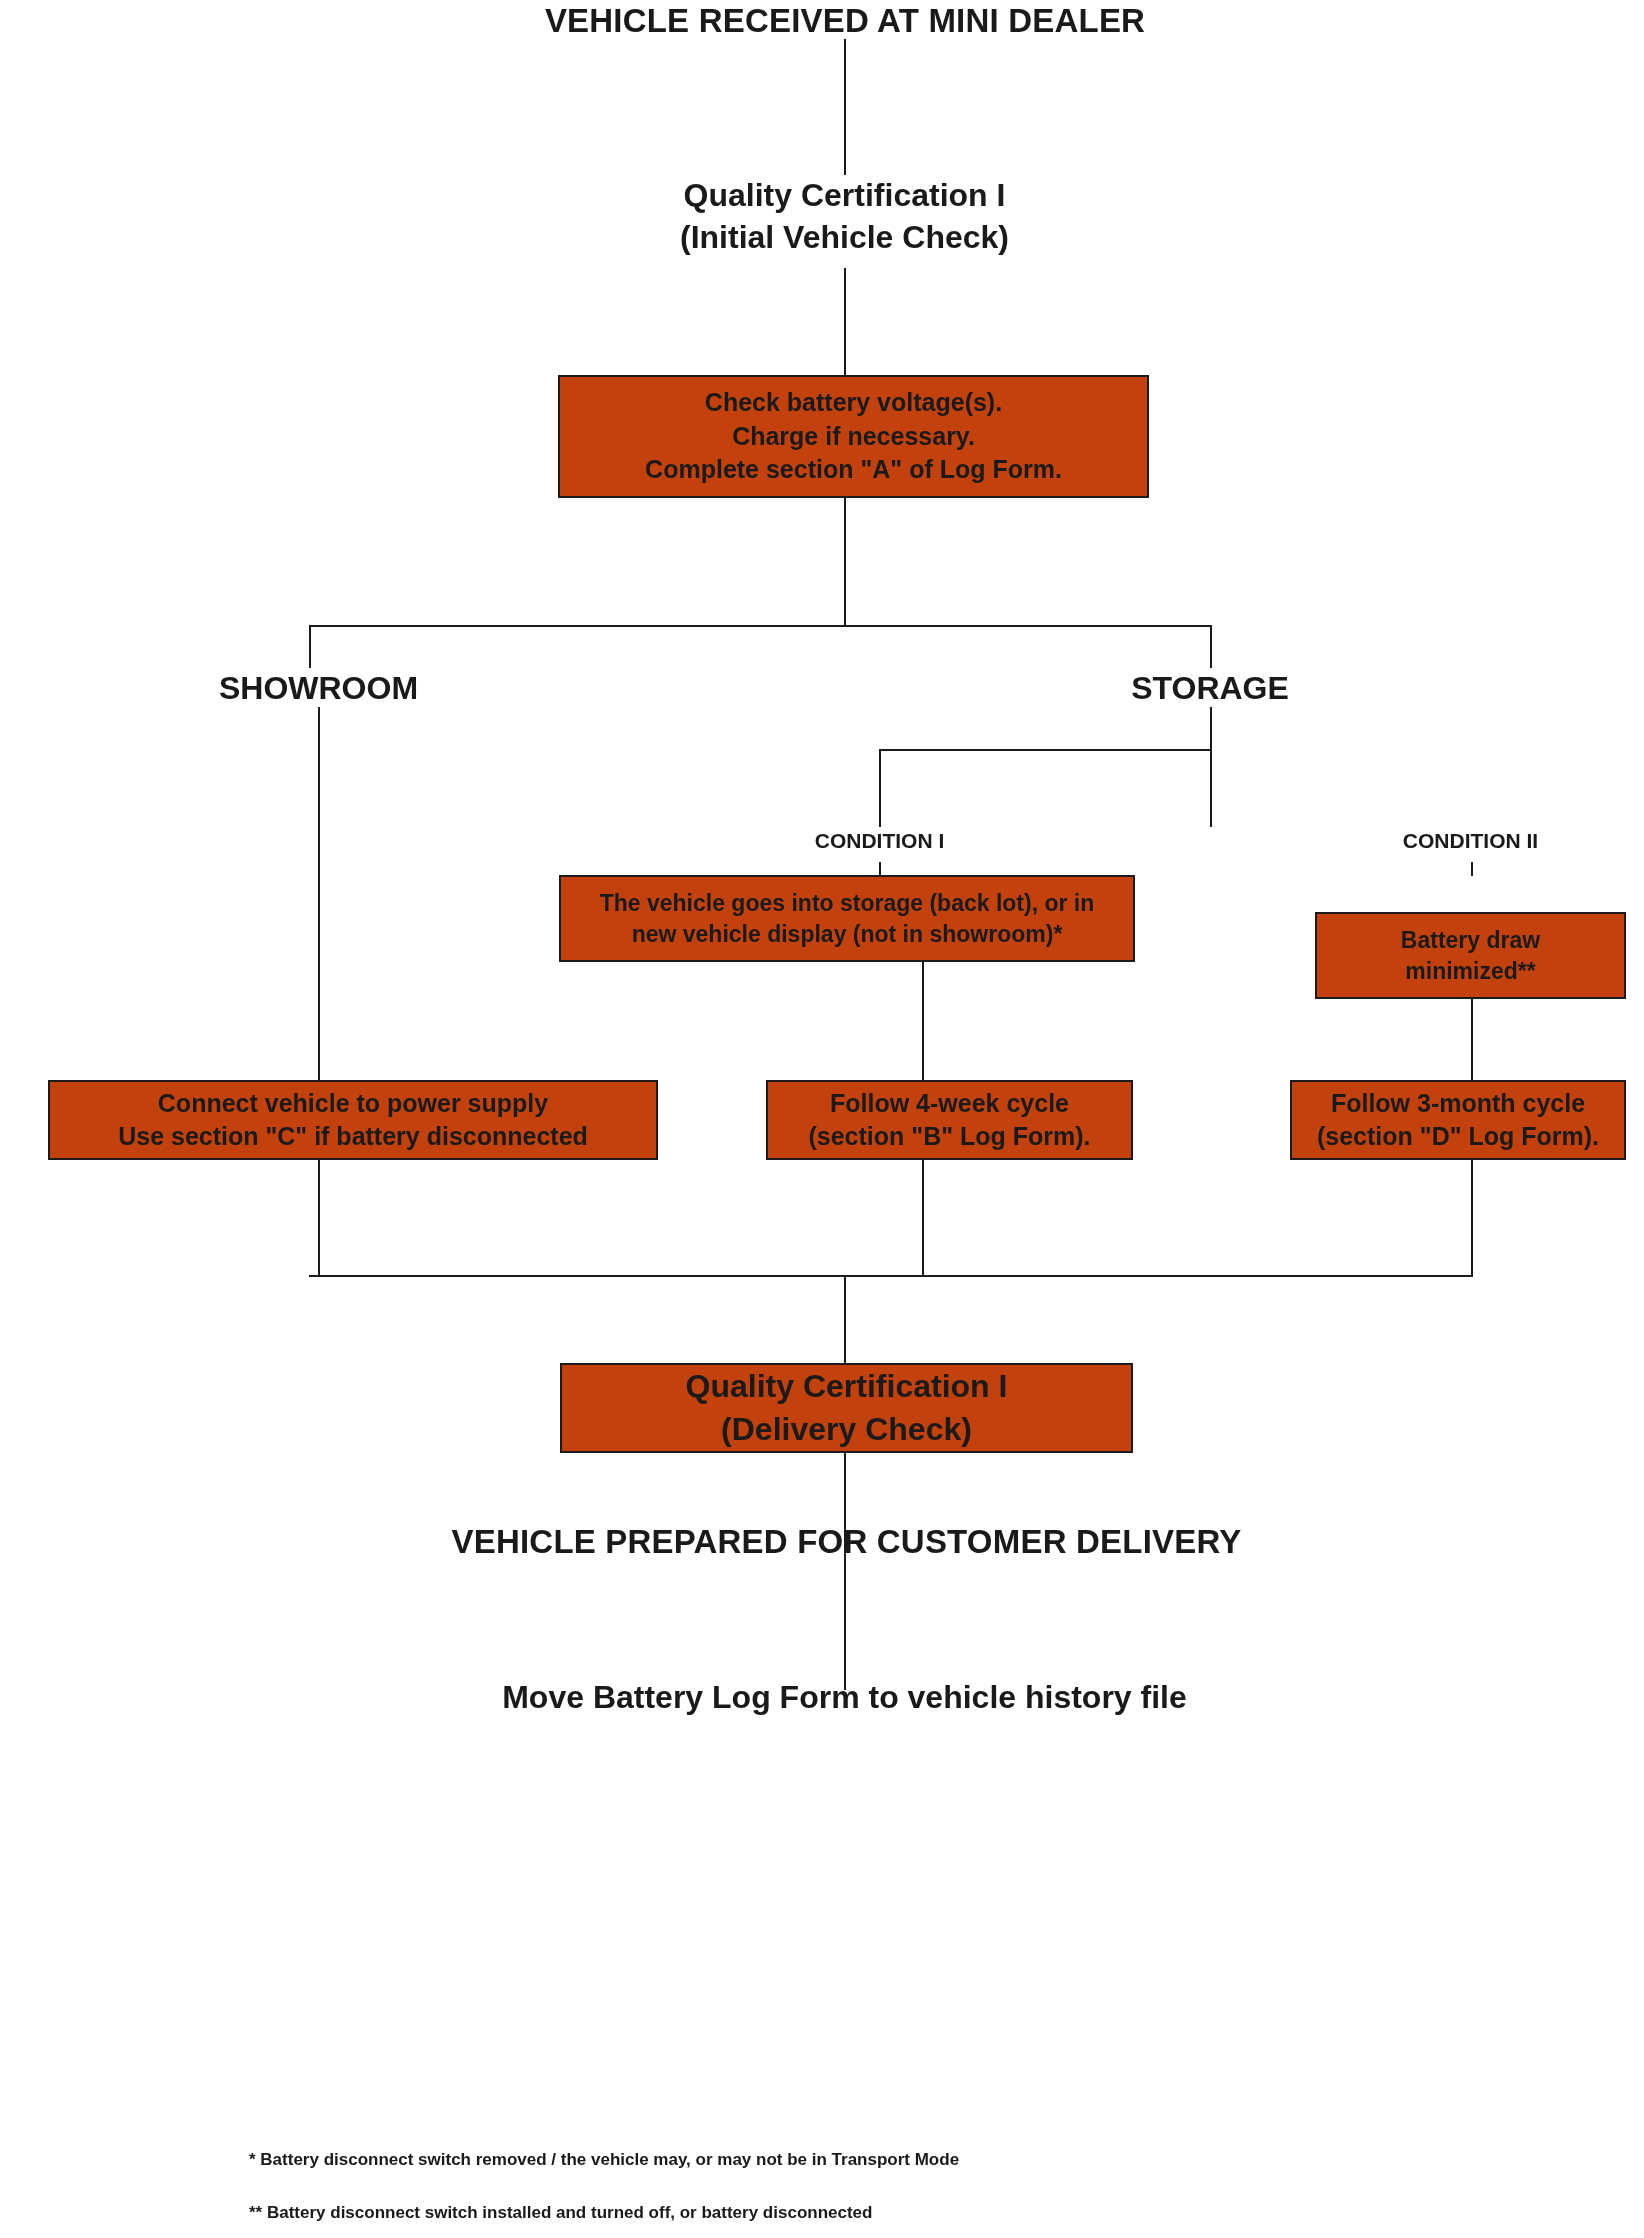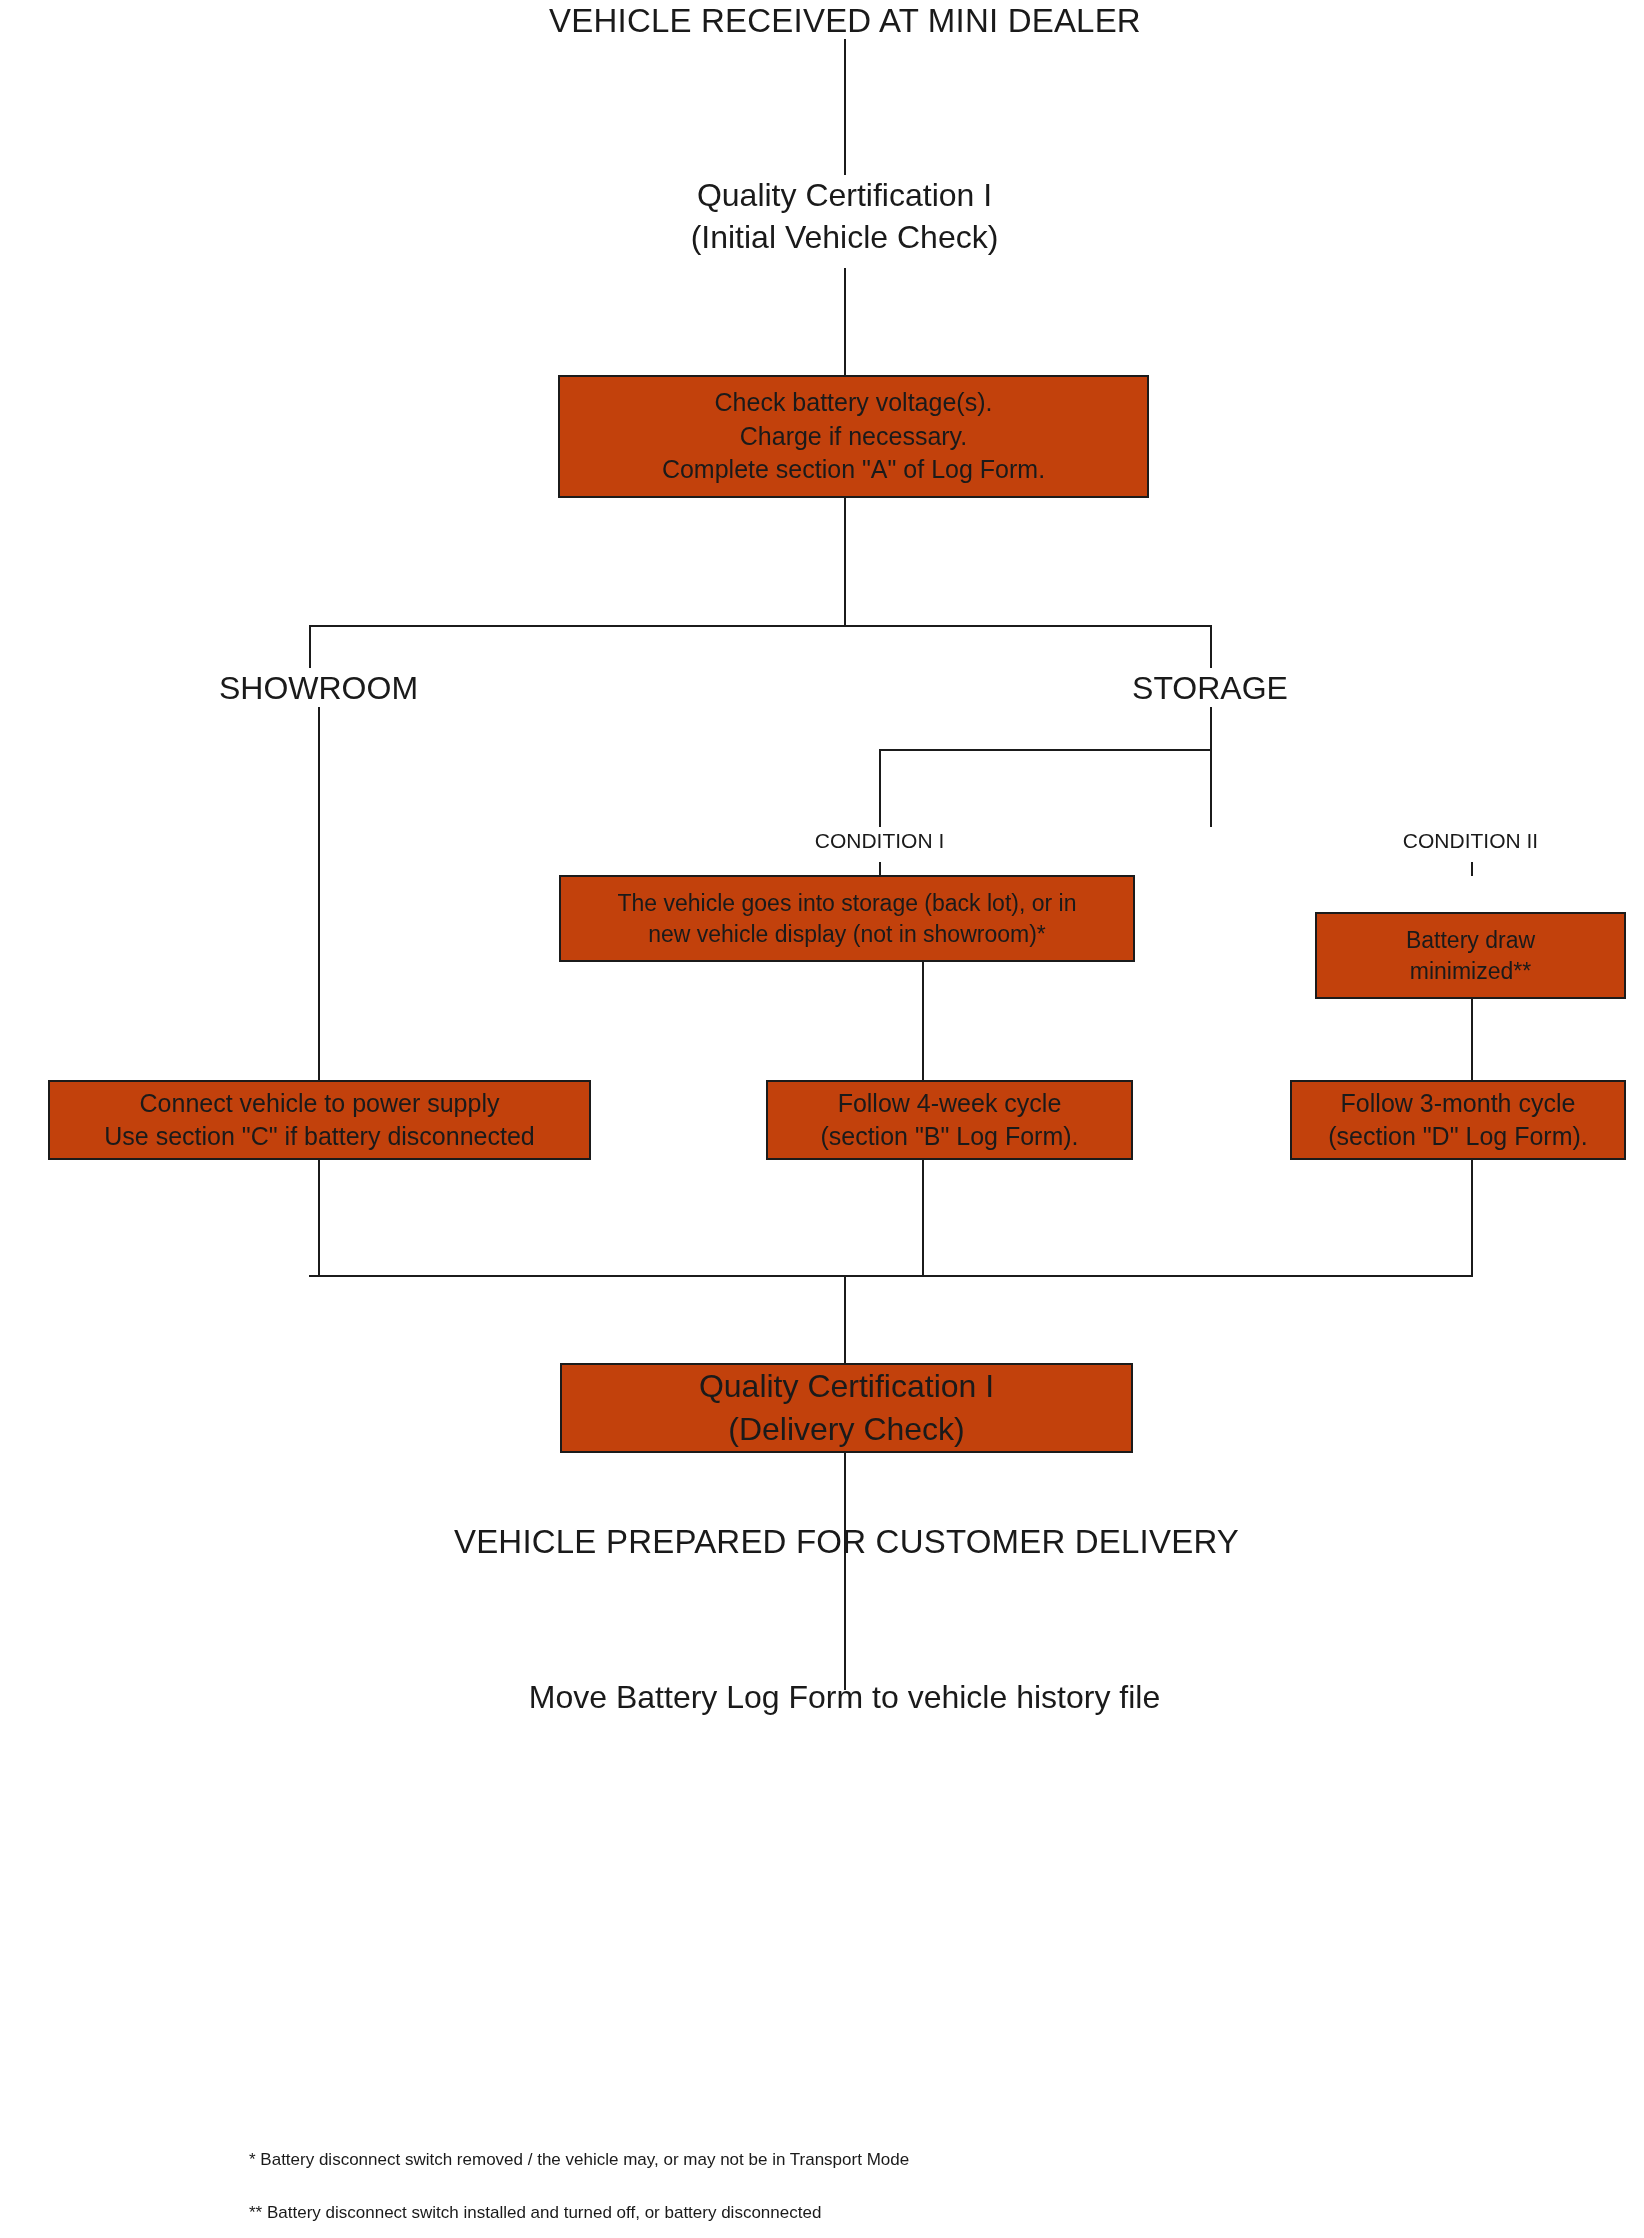--- a/index.html
+++ b/index.html
@@ -10,20 +10,21 @@
   body {
     font-family: "Liberation Sans", sans-serif;
     color: #1a1a1a;
   }
   #canvas {
     position: relative;
     width: 1644px;
     height: 2239px;
     background: #ffffff;
     overflow: hidden;
+    font-weight: bold;
   }
   
   .text-node {
     position: absolute;
     text-align: center;
     line-height: 1.30;
     white-space: pre-line;
     color: #1a1a1a;
     z-index: 3;
   }
@@ -140,21 +141,21 @@
   <div class="text-node t-cond" style="left:724px; top:827px; width:311px;">CONDITION I</div>
 
   <div class="text-node t-cond" style="left:1315px; top:827px; width:311px;">CONDITION II</div>
 
   <div class="box-node box-sm" style="left:559px; top:875px; width:576px; height:87px;">The vehicle goes into storage (back lot), or in
 new vehicle display (not in showroom)*</div>
 
   <div class="box-node box-sm" style="left:1315px; top:912px; width:311px; height:87px;">Battery draw
 minimized**</div>
 
-  <div class="box-node box-md" style="left:48px; top:1080px; width:543px; height:80px;">Connect vehicle to power supply
+  <div class="box-node box-md" style="left:48px; top:1080px; width:610px; height:80px;">Connect vehicle to power supply
 Use section "C" if battery disconnected</div>
 
   <div class="box-node box-md" style="left:766px; top:1080px; width:367px; height:80px;">Follow 4-week cycle
 (section "B" Log Form).</div>
 
   <div class="box-node box-md" style="left:1290px; top:1080px; width:336px; height:80px;">Follow 3-month cycle
 (section "D" Log Form).</div>
 
   <div class="box-node box-lg" style="left:560px; top:1363px; width:573px; height:90px;">Quality Certification I
 (Delivery Check)</div>

